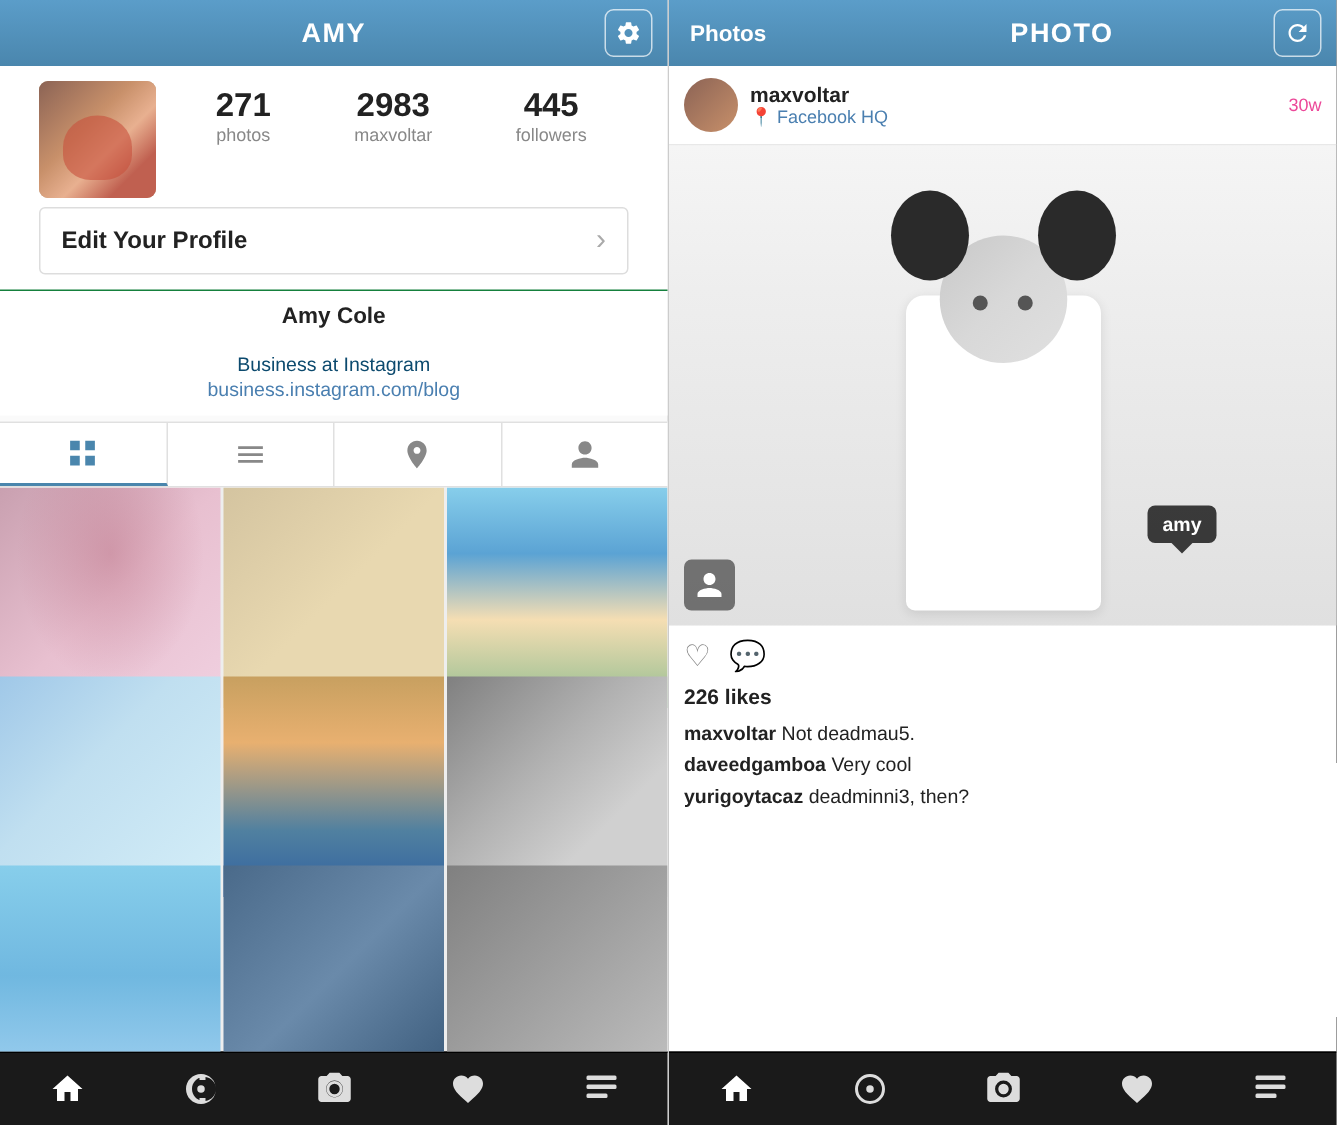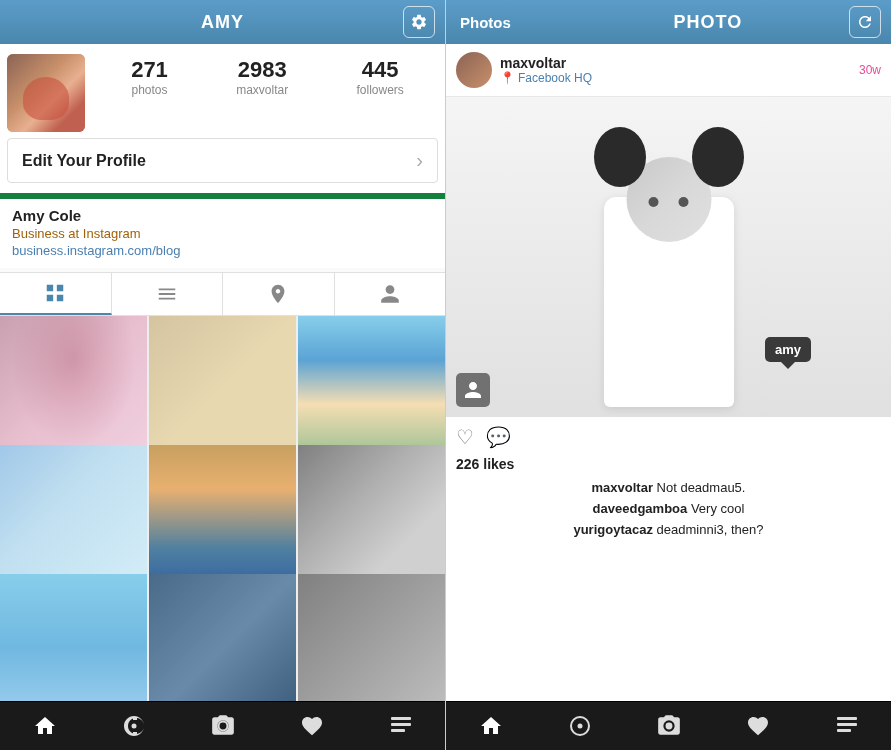--- a/index.html
+++ b/index.html
@@ -6,38 +6,38 @@
     body { width: 891px; height: 750px; overflow: hidden; font-family: -apple-system, 'Helvetica Neue', Arial, sans-serif; background: #000; display: flex; }
 
     
     .left-panel { width: 446px; height: 750px; background: #fafafa; display: flex; flex-direction: column; border-right: 1px solid #ccc; }
 
     .left-header { background: linear-gradient(to bottom, #5b9dc9, #4a86ad); height: 44px; display: flex; align-items: center; justify-content: center; position: relative; }
     .left-header-title { color: white; font-size: 18px; font-weight: bold; letter-spacing: 1px; }
     .left-header-gear { position: absolute; right: 10px; width: 32px; height: 32px; border: 1.5px solid rgba(255,255,255,0.7); border-radius: 6px; display: flex; align-items: center; justify-content: center; cursor: pointer; }
     .left-header-gear svg { width: 18px; height: 18px; fill: white; }
 
-    .profile-section { background: white; padding: 10px 7px; border-bottom: 6px solid #15803d; }
+    .profile-section { background: white; padding: 10px 26px; border-bottom: 1px solid #15803d; }
     .profile-top { display: flex; align-items: flex-start; gap: 12px; }
     .avatar { width: 78px; height: 78px; border-radius: 6px; background: #c0a080; overflow: hidden; flex-shrink: 0; position: relative; }
     .avatar-img { width: 100%; height: 100%; background: linear-gradient(135deg, #8B6355 0%, #c8906a 40%, #e8b090 60%, #c06050 80%); position: relative; }
     .avatar-img::after { content: ''; position: absolute; top: 30%; left: 20%; width: 60%; height: 55%; background: rgba(200,80,60,0.6); border-radius: 50% 50% 40% 40%; }
 
     .stats-row { display: flex; flex: 1; justify-content: space-around; align-items: flex-start; padding-top: 4px; }
     .stat-item { text-align: center; display: flex; flex-direction: column; align-items: center; }
     .stat-number { font-size: 22px; font-weight: bold; color: #222; line-height: 1.1; }
     .stat-label { font-size: 12px; color: #888; margin-top: 1px; }
 
     .edit-profile-bar { display: flex; align-items: center; justify-content: space-between; padding: 10px 14px; margin-top: 6px; border: 1px solid #ddd; border-radius: 4px; cursor: pointer; background: white; }
     .edit-profile-text { font-size: 16px; font-weight: bold; color: #222; }
     .chevron-right { color: #aaa; font-size: 20px; }
 
-    .bio-section { padding: 8px 12px 10px; background: white; }
+    .bio-section { padding: 8px 12px 10px; background: white; text-align: center; }
     .bio-name { font-size: 15px; font-weight: bold; color: #222; }
-    .bio-desc { font-size: 13px; color: #a16207; margin-top: 2px; }
+    .bio-desc { font-size: 13px; color: #0c4a6e; margin-top: 16px; }
     .bio-link { font-size: 13px; color: #4a7fb0; margin-top: 2px; }
 
     .view-tabs { background: white; border-top: 1px solid #e0e0e0; border-bottom: 1px solid #e0e0e0; display: flex; height: 44px; margin-top: 4px; }
     .view-tab { flex: 1; display: flex; align-items: center; justify-content: center; cursor: pointer; border-right: 1px solid #e0e0e0; }
     .view-tab:last-child { border-right: none; }
     .view-tab.active { border-bottom: 2px solid #4a86ad; }
     .view-tab svg { width: 22px; height: 22px; fill: #888; }
     .view-tab.active svg { fill: #4a86ad; }
 
     .photo-grid { flex: 1; display: grid; grid-template-columns: repeat(3, 1fr); gap: 2px; overflow: hidden; background: #eee; }
@@ -85,21 +85,21 @@
     .person-icon-badge svg { width: 20px; height: 20px; fill: white; }
 
     .post-actions { padding: 8px 10px 4px; display: flex; align-items: center; gap: 12px; }
     .heart-icon { font-size: 20px; color: #888; cursor: pointer; }
     .comment-icon { font-size: 20px; color: #888; cursor: pointer; }
 
     .likes-row { padding: 2px 10px 4px; }
     .likes-text { font-size: 14px; font-weight: bold; color: #222; }
 
     .comments-section { padding: 2px 10px; flex: 1; overflow: hidden; }
-    .comment-row { font-size: 13px; color: #222; margin-bottom: 3px; line-height: 1.4; text-align: center; }
+    .comment-row { font-size: 13px; color: #222; margin-bottom: 3px; line-height: 1.4; }
     .comment-username { font-weight: bold; color: #222; }
     .comment-text { color: #444; }
 
     .right-bottom-nav { height: 49px; background: #1a1a1a; display: flex; align-items: center; justify-content: space-around; border-top: 1px solid #000; }
   </style>
 </head>
 <body>
 
 <div class="left-panel">
 

